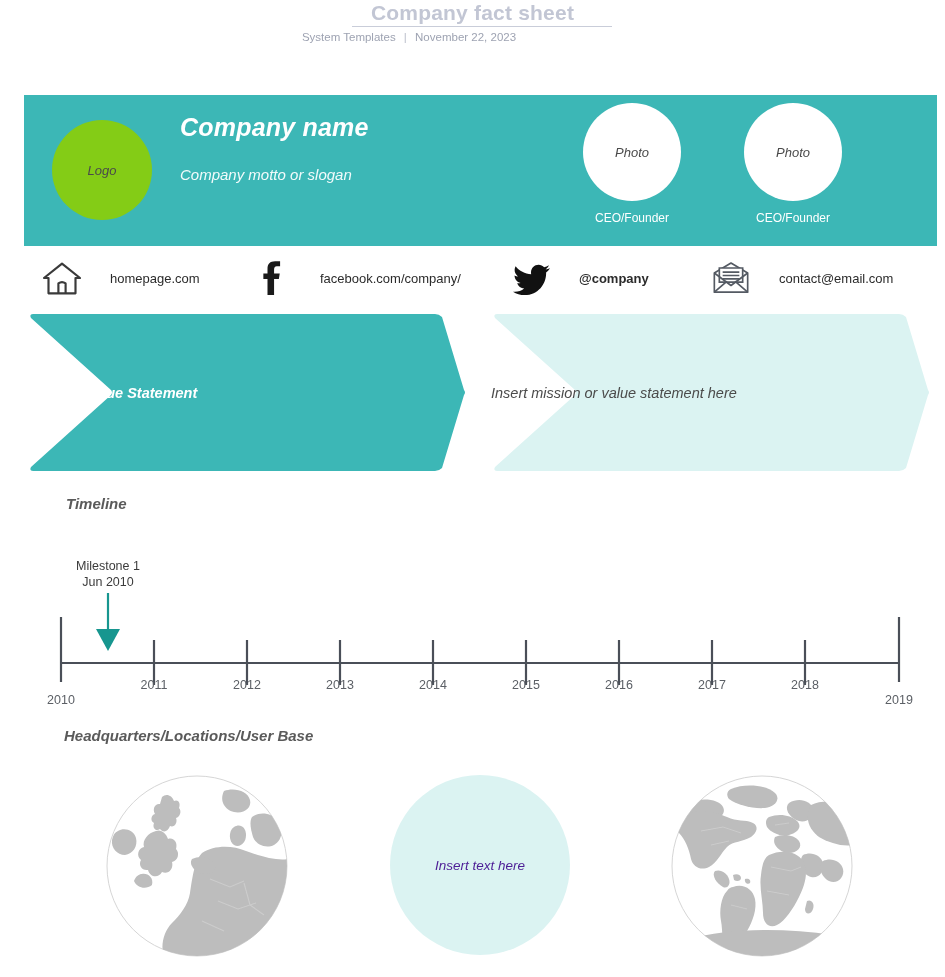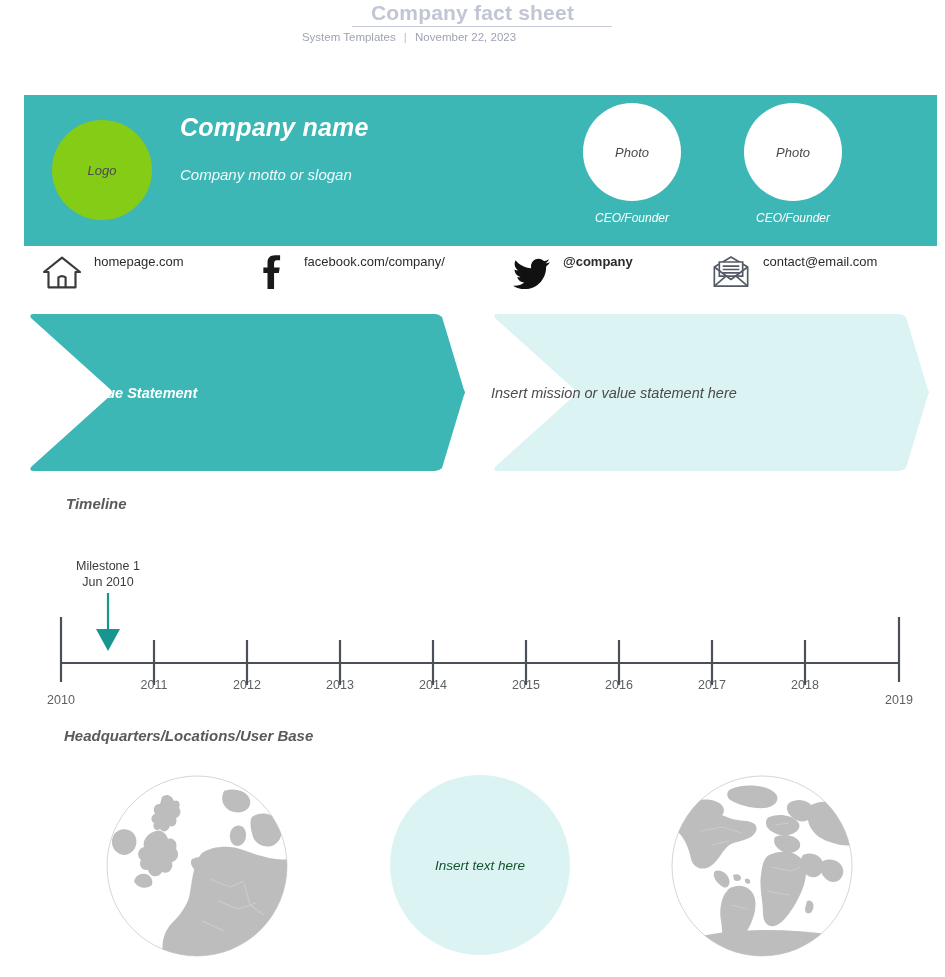--- a/index.html
+++ b/index.html
@@ -58,31 +58,31 @@
   .photo-wrap.p1 { left: 583px; }
   .photo-wrap.p2 { left: 744px; }
   .photo-circle {
     width: 98px; height: 98px; border-radius: 50%;
     background: #ffffff;
     display: flex; align-items: center; justify-content: center;
     font-size: 13px; font-style: italic; color: #4a4a4a;
   }
   .photo-cap {
     margin-top: 10px;
-    font-size: 12px; font-style: italic; color: #ffffff;
+    font-size: 12px; color: #ffffff;
     white-space: nowrap;
   }
 
   
   .contact-row {
     position: absolute; left: 24px; top: 254px; width: 913px; height: 48px;
   }
   .contact {
     position: absolute; top: 0; height: 48px;
-    display: flex; gap: 12px;
+    display: flex; align-items: center; gap: 28px;
   }
   .contact .label { font-size: 13px; color: #2b2b2b; white-space: nowrap; }
   .contact.c1 { left: 18px; }
   .contact.c2 { left: 228px; }
   .contact.c3 { left: 487px; font-weight: bold; }
   .contact.c4 { left: 687px; }
   .ico { width: 40px; height: 36px; display: block; flex: 0 0 40px; }
 
   
   .arrow { position: absolute; }
@@ -124,21 +124,21 @@
 
   
   .globe { position: absolute; }
   .globe svg { display: block; }
   .mid-circle {
     position: absolute; left: 390px; top: 775px;
     width: 180px; height: 180px; border-radius: 50%;
     background: #dbf3f2;
     display: flex; align-items: center; justify-content: center;
   }
-  .mid-circle span { font-size: 13.5px; font-style: italic; color: #14532d; text-align: center; }
+  .mid-circle span { font-size: 13.5px; font-style: italic; color: #4c1d95; text-align: center; }
 </style>
 </head>
 <body>
 
 <div class="page">
 
   <div class="doc-title">Company fact sheet</div>
   <div class="doc-rule"></div>
   <div class="doc-sub">
     <span>System Templates</span>

